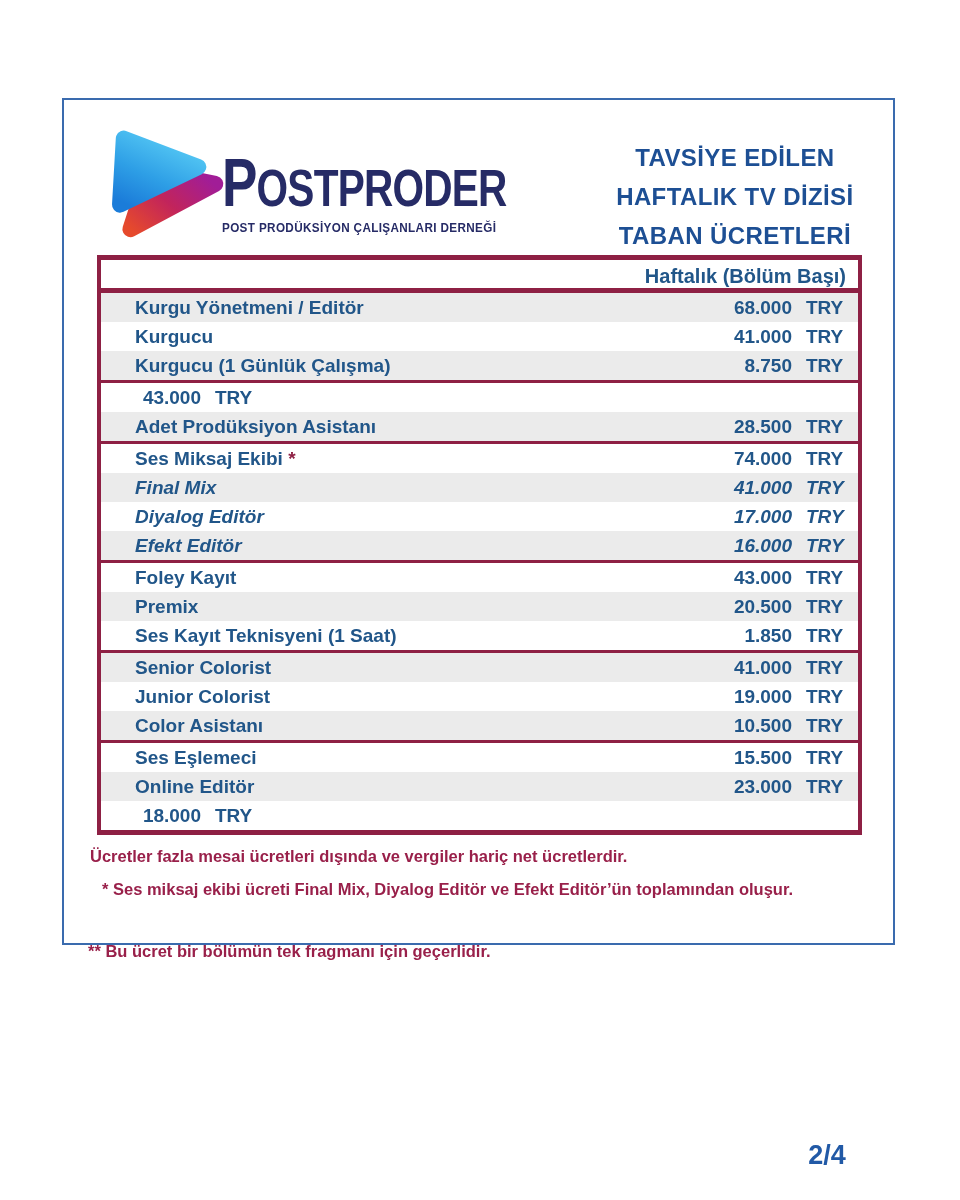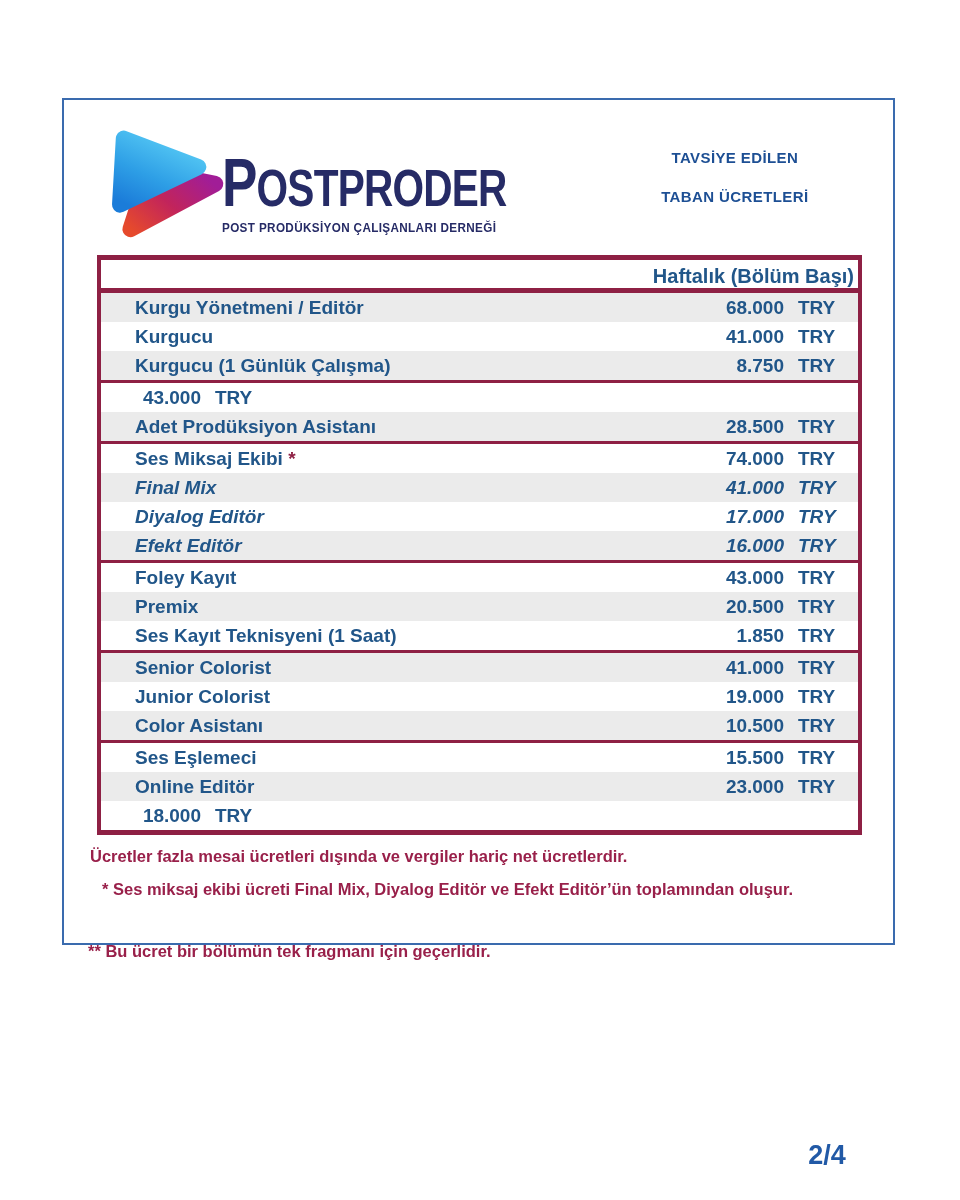--- a/index.html
+++ b/index.html
@@ -27,34 +27,34 @@
   .wordmark{margin-left:-14px;margin-top:32px;}
   .brand{display:flex;align-items:baseline;font-weight:800;color:var(--logo-navy);
     transform:scaleX(0.78);transform-origin:left;white-space:nowrap;line-height:1;
     letter-spacing:-1px;}
   .brand-p{font-size:68px;}
   .brand-rest{font-size:52px;}
   .brand-sub{font-size:13px;font-weight:700;color:var(--logo-navy);
     transform:scaleX(0.90);transform-origin:left;letter-spacing:0.4px;
     margin-top:4px;white-space:nowrap;}
   .doc-title{flex:1;text-align:center;margin-top:22px;margin-left:26px;
-    font-size:15px;font-weight:700;color:var(--title-blue);line-height:39px;
+    font-size:24px;font-weight:700;color:var(--title-blue);line-height:39px;
     letter-spacing:0.4px;}
 
   
   .rate-table{position:absolute;left:33px;top:155px;width:765px;
     border:4px solid var(--maroon);border-top-width:5px;border-bottom-width:5px;
     background:#fff;}
-  .thead{height:33px;line-height:33px;text-align:right;padding-right:4px;
+  .thead{height:33px;line-height:33px;text-align:right;padding-right:12px;
     font-size:20px;font-weight:700;color:var(--navy);
     border-bottom:5px solid var(--maroon);background:#fff;white-space:nowrap;}
   .tgroup{border-bottom:3px solid var(--maroon);}
   .tgroup:last-child{border-bottom:none;}
   .trow{display:flex;height:29px;line-height:29px;font-size:19px;font-weight:700;
-    color:var(--navy);background:#fff;padding-right:28px;white-space:nowrap;}
+    color:var(--navy);background:#fff;padding-right:20px;white-space:nowrap;}
   .trow.shaded{background:var(--row-gray);}
   .trow.sub{font-style:italic;}
   .tlabel{flex:1;padding-left:34px;overflow:hidden;}
   .marker{color:var(--maroon);}
   .tnum{width:100px;text-align:right;}
   .tcur{width:46px;text-align:center;padding-left:14px;}
 
   
   .footnotes{position:absolute;left:24px;right:30px;top:740px;
     color:var(--footnote-maroon);font-size:16.5px;font-weight:700;}
@@ -94,20 +94,21 @@
         <div class="wordmark">
           <div class="brand">
             <span class="brand-p">P</span>
               <span class="brand-rest">OSTPRODER</span>
           </div>
           <div class="brand-sub">POST PRODÜKSİYON ÇALIŞANLARI DERNEĞİ</div>
         </div>
       </div>
       <div class="doc-title">
         <div>TAVSİYE EDİLEN</div>
+        <div>HAFTALIK TV DİZİSİ</div>
         <div>TABAN ÜCRETLERİ</div>
       </div>
     </div>
 
     <div class="rate-table">
       <div class="thead">Haftalık (Bölüm Başı)</div>
       <div>
           <div class="tgroup">
             <div class="trow shaded">
               <span class="tlabel">Kurgu Yönetmeni / Editör</span>

